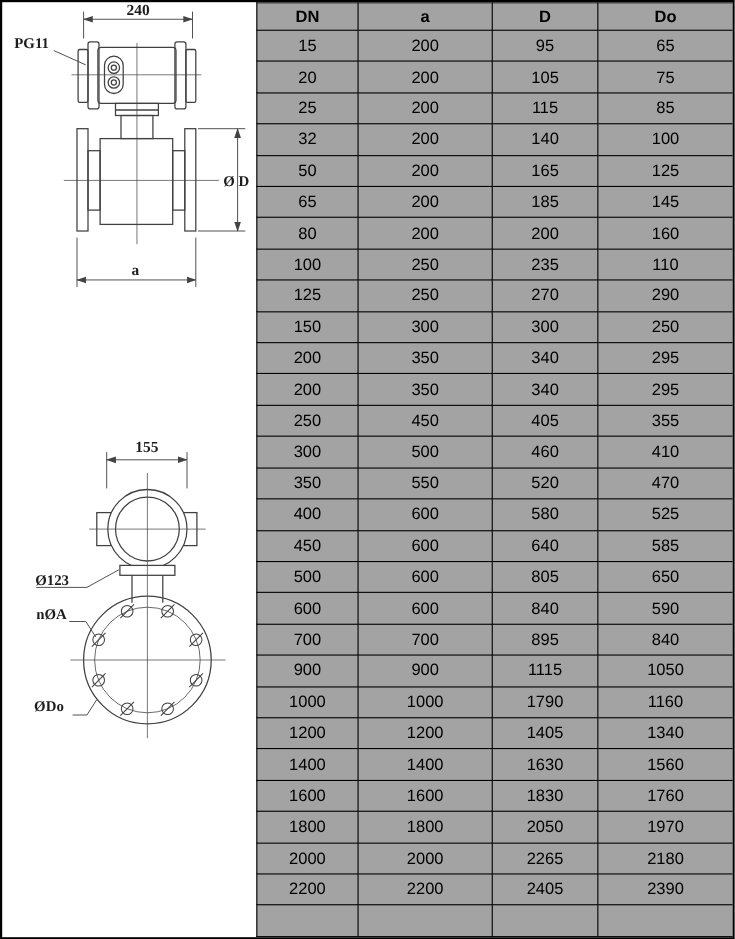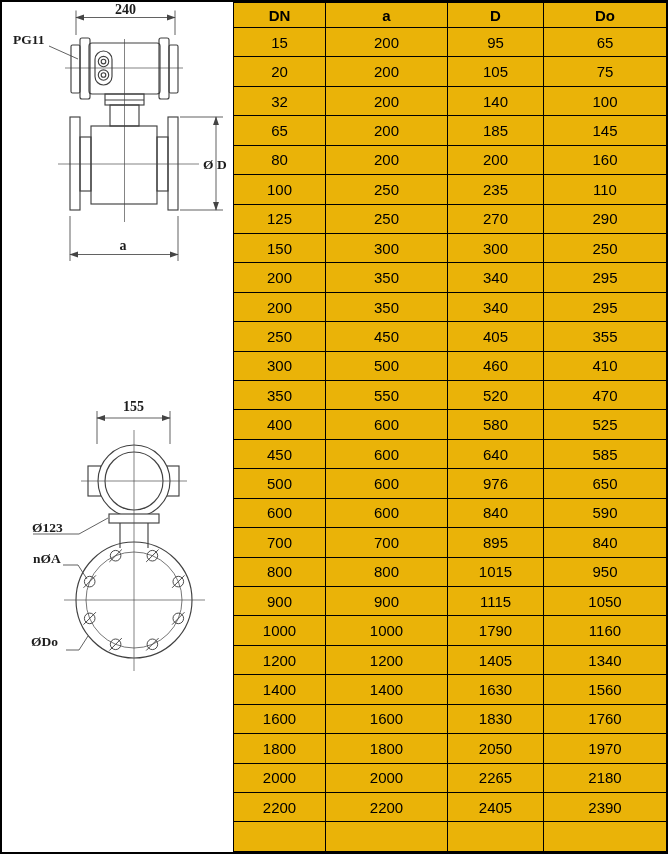--- a/index.html
+++ b/index.html
@@ -18,21 +18,21 @@
     font-weight:600;
     fill:#1d1d1d;
     stroke:none;
   }
   table.dims {
     position:absolute;
     left:231px; top:0;
     width:433px; height:850px;
     border-collapse:collapse;
     table-layout:fixed;
-    background:#eab308;
+    background:#a3a3a3;
     padding-left:32px;
   }
   table.dims th, table.dims td {
     border:1px solid #000000;
     padding:0;
     height:24px;
     text-align:center;
     vertical-align:middle;
     font-size:15px;
     color:#000000;
@@ -178,24 +178,36 @@
           <td>95</td>
           <td>65</td>
         </tr>
         <tr>
           <td>20</td>
           <td>200</td>
           <td>105</td>
           <td>75</td>
         </tr>
         <tr>
+          <td>25</td>
+          <td>200</td>
+          <td>115</td>
+          <td>85</td>
+        </tr>
+        <tr>
           <td>32</td>
           <td>200</td>
           <td>140</td>
           <td>100</td>
+        </tr>
+        <tr>
+          <td>50</td>
+          <td>200</td>
+          <td>165</td>
+          <td>125</td>
         </tr>
         <tr>
           <td>65</td>
           <td>200</td>
           <td>185</td>
           <td>145</td>
         </tr>
         <tr>
           <td>80</td>
           <td>200</td>
@@ -258,42 +270,36 @@
         </tr>
         <tr>
           <td>450</td>
           <td>600</td>
           <td>640</td>
           <td>585</td>
         </tr>
         <tr>
           <td>500</td>
           <td>600</td>
-          <td>976</td>
+          <td>805</td>
           <td>650</td>
         </tr>
         <tr>
           <td>600</td>
           <td>600</td>
           <td>840</td>
           <td>590</td>
         </tr>
         <tr>
           <td>700</td>
           <td>700</td>
           <td>895</td>
           <td>840</td>
         </tr>
         <tr>
-          <td>800</td>
-          <td>800</td>
-          <td>1015</td>
-          <td>950</td>
-        </tr>
-        <tr>
           <td>900</td>
           <td>900</td>
           <td>1115</td>
           <td>1050</td>
         </tr>
         <tr>
           <td>1000</td>
           <td>1000</td>
           <td>1790</td>
           <td>1160</td>

